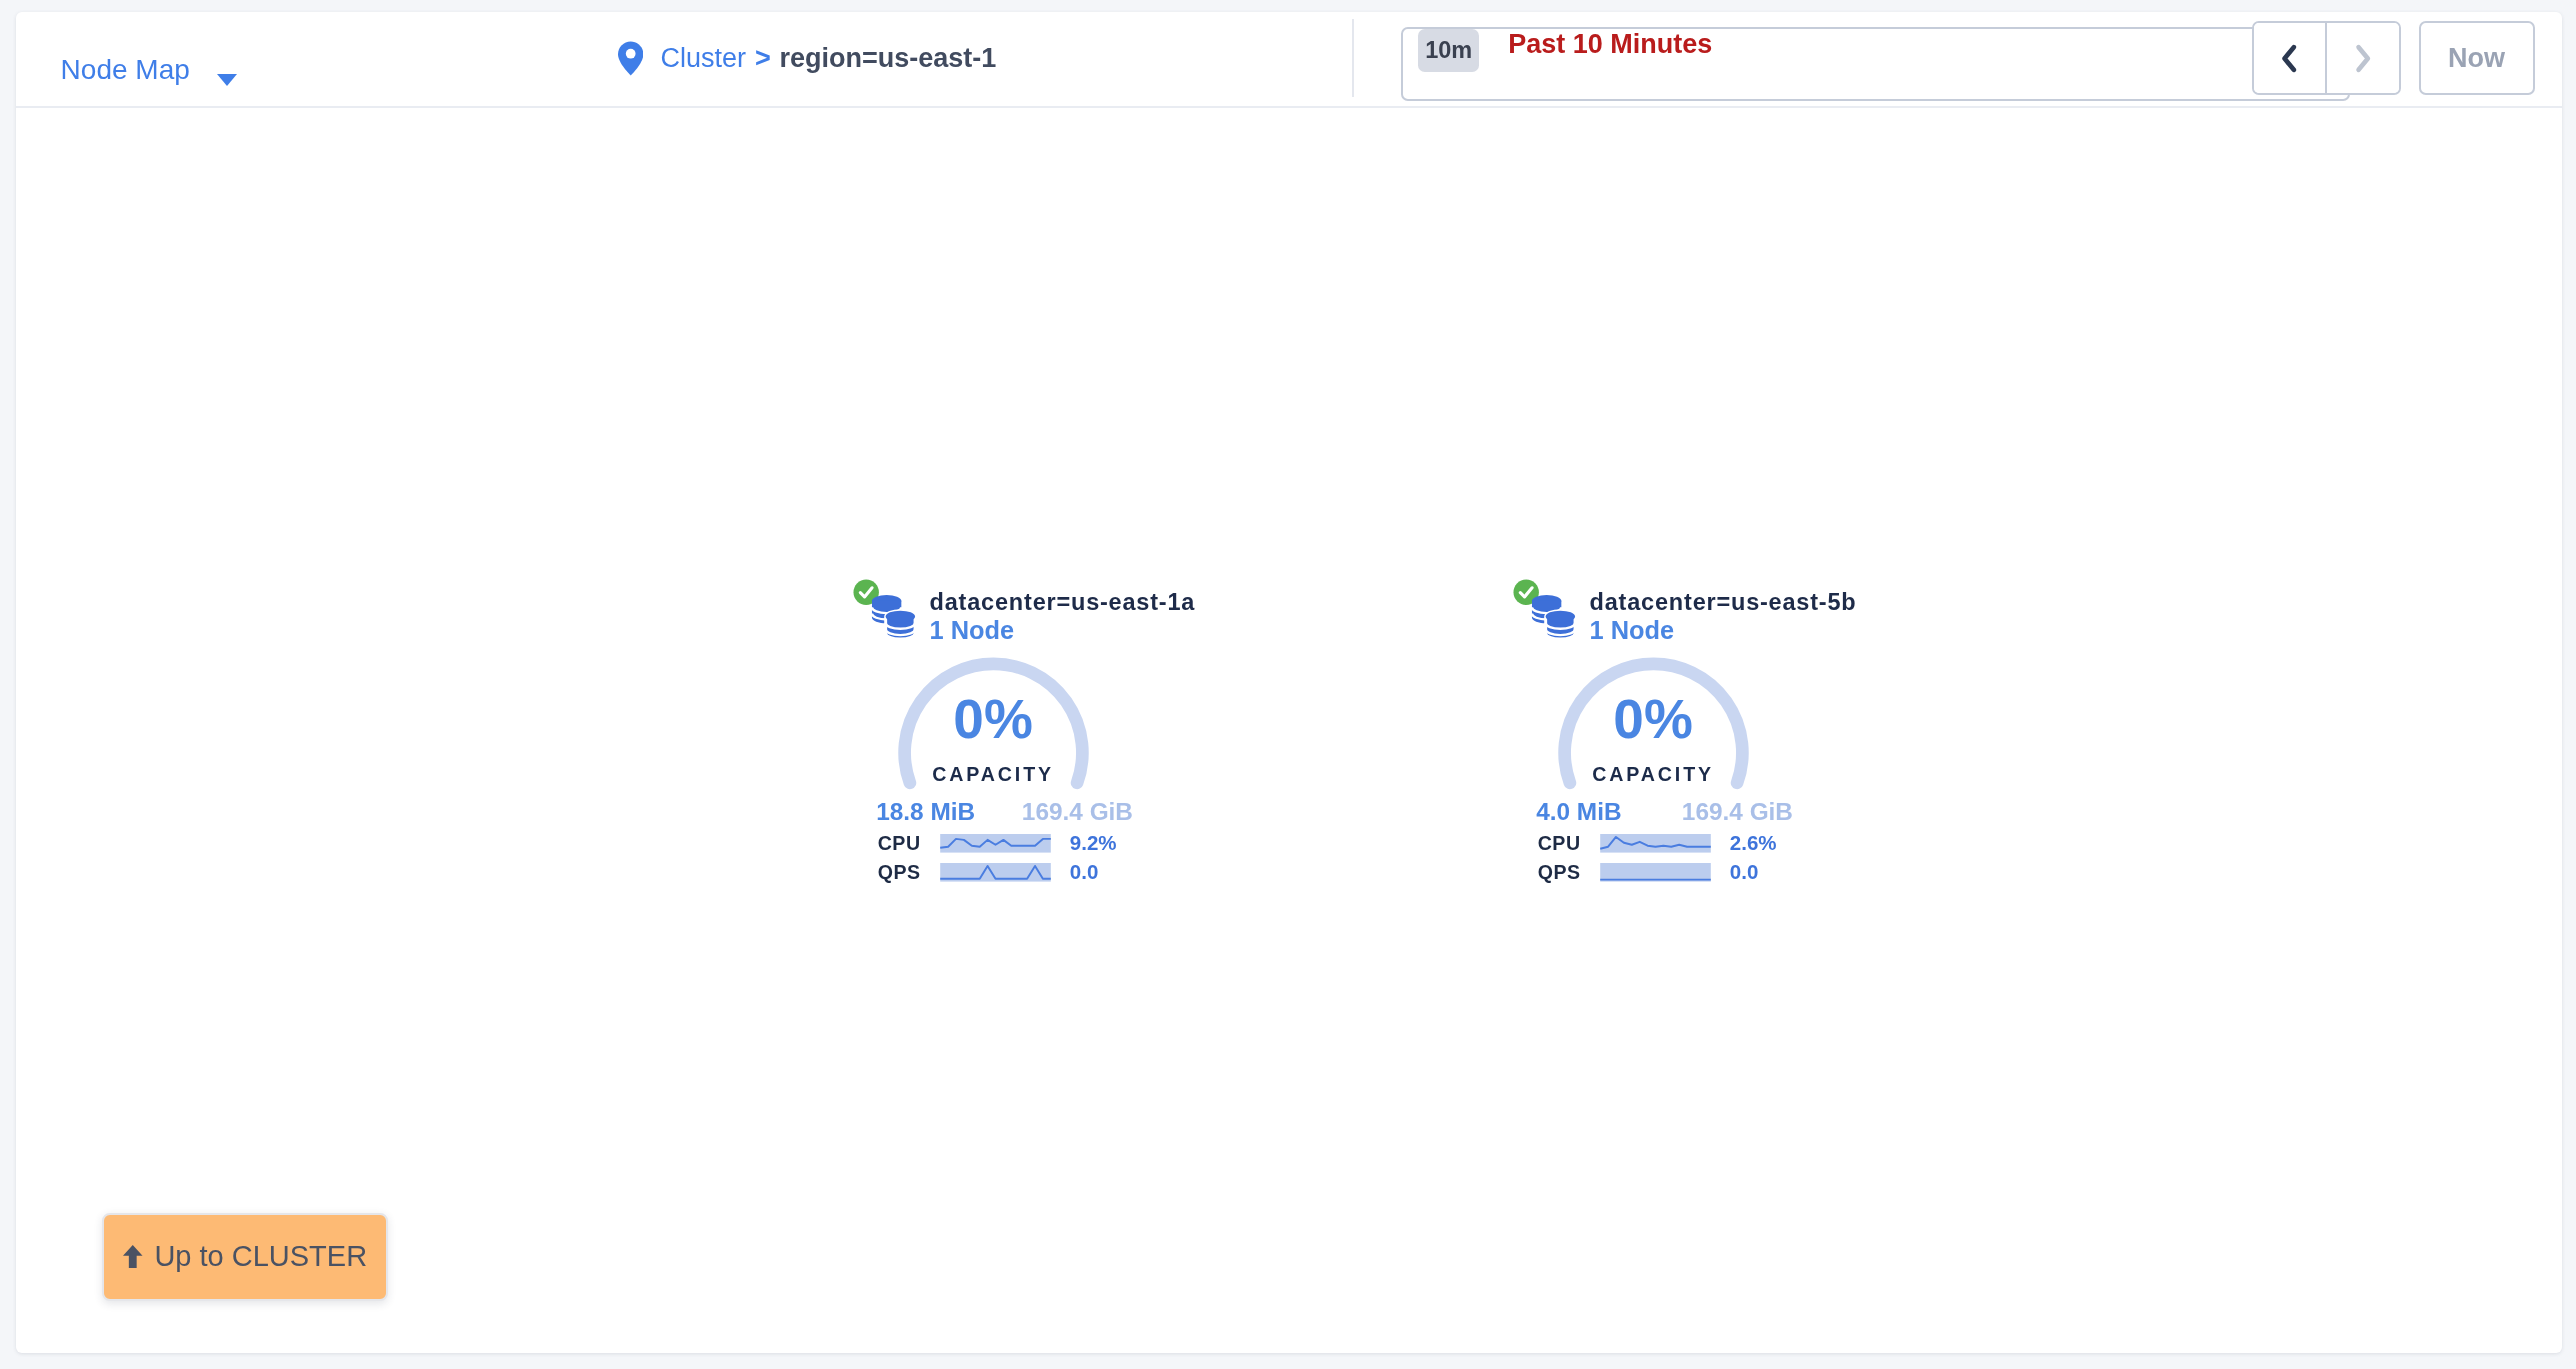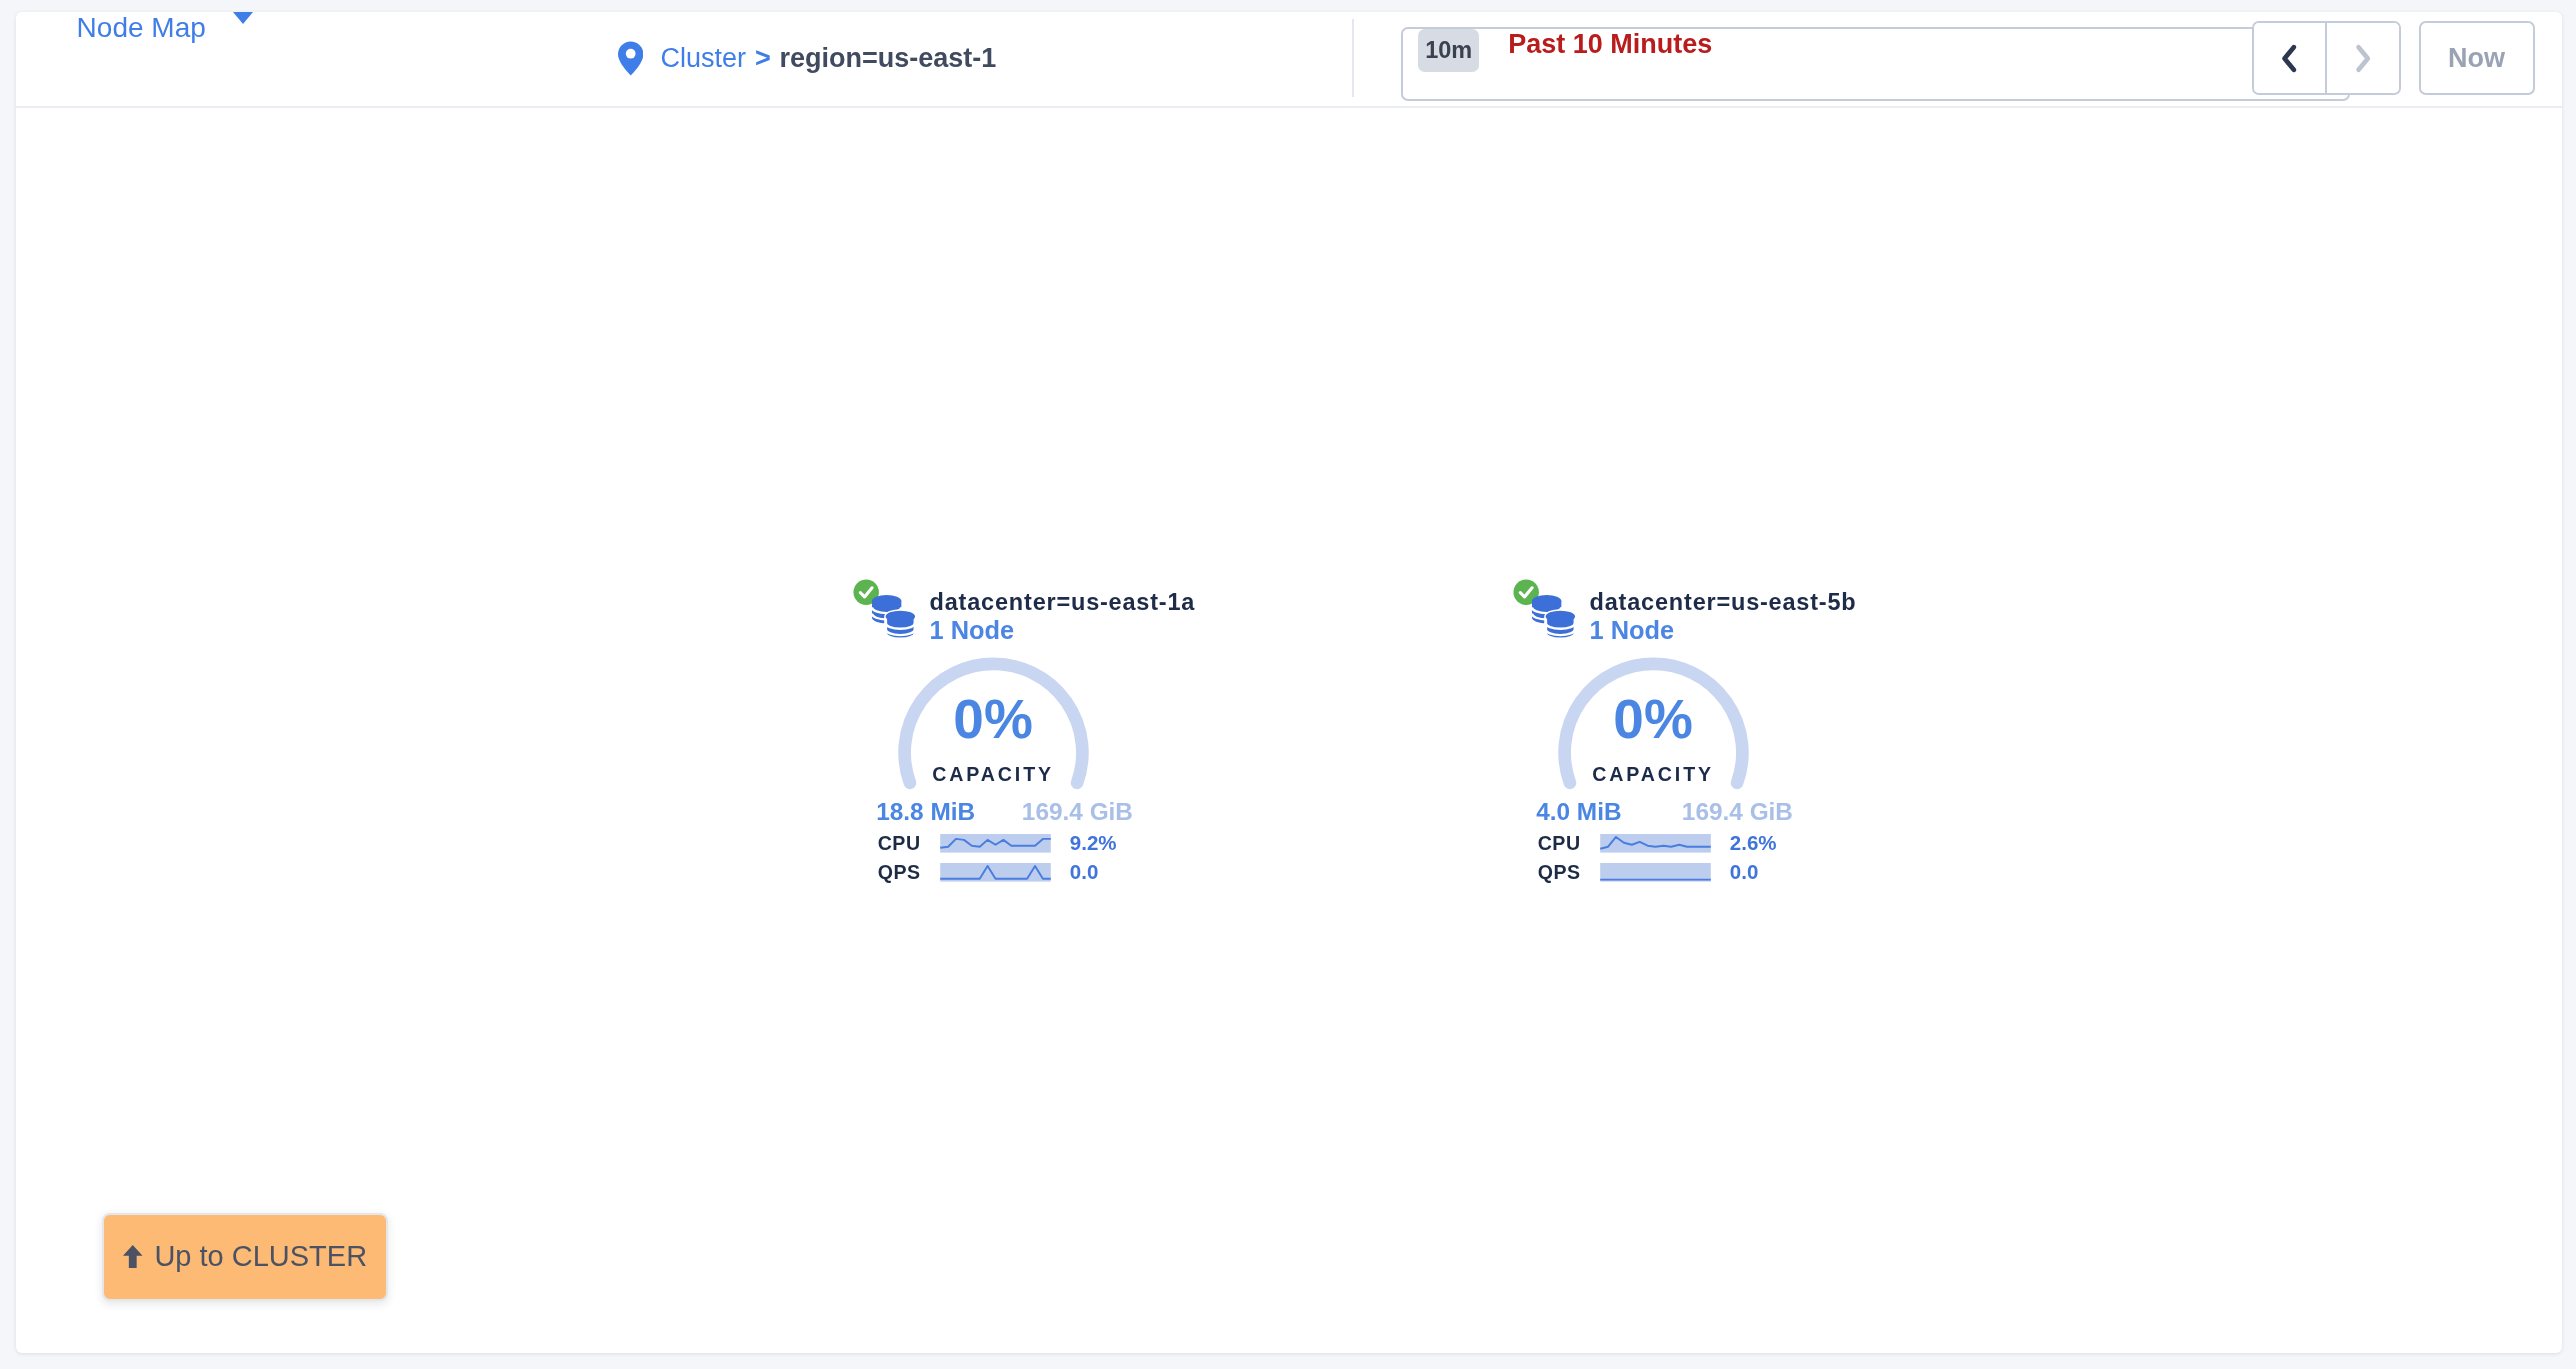--- a/index.html
+++ b/index.html
@@ -1,21 +1,21 @@
 <!DOCTYPE html>
 <html><head>
 <meta charset="utf-8">
 <style>
   html,body{margin:0;padding:0;background:#f4f6f9;font-family:"Liberation Sans",sans-serif;}
   .screen{position:relative;width:2576px;height:1369px;background:#f4f6f9;overflow:hidden;}
   .card{position:absolute;left:15.6px;top:11.7px;width:2546px;height:1341px;background:#fff;
         border-radius:5.9px;box-shadow:0 1px 3.9px rgba(70,80,100,.14);}
   
   .topbar{position:relative;height:94px;border-bottom:2px solid #e9ecf2;}
-  .view-select{position:absolute;left:45px;top:0;height:74px;display:flex;align-items:flex-start;cursor:pointer;margin-left:16px;}
+  .view-select{position:absolute;left:45px;top:0;height:74px;display:flex;align-items:flex-end;cursor:pointer;}
   .view-select .vs-label{font-size:28px;color:#3f7ee8;}
   .caret{width:0;height:0;border-left:10.8px solid transparent;border-right:10.8px solid transparent;
          border-top:12.7px solid #3f7ee8;margin-left:27px;}
   .breadcrumb{position:absolute;left:602px;top:0;height:94px;display:flex;align-items:center;font-size:27px;}
   .breadcrumb .pin{margin-right:17.6px;display:flex;}
   .bc-link{color:#3f7ee8;cursor:pointer;}
   .bc-sep{color:#3f7ee8;font-weight:700;margin:0 8.8px;}
   .bc-current{color:#414b5f;font-weight:600;}
   .tb-divider{position:absolute;left:1336px;top:7.8px;height:78px;width:2px;background:#e4e7ee;}
   .time-picker{position:absolute;left:1385px;top:15px;width:949px;height:74px;box-sizing:border-box;

